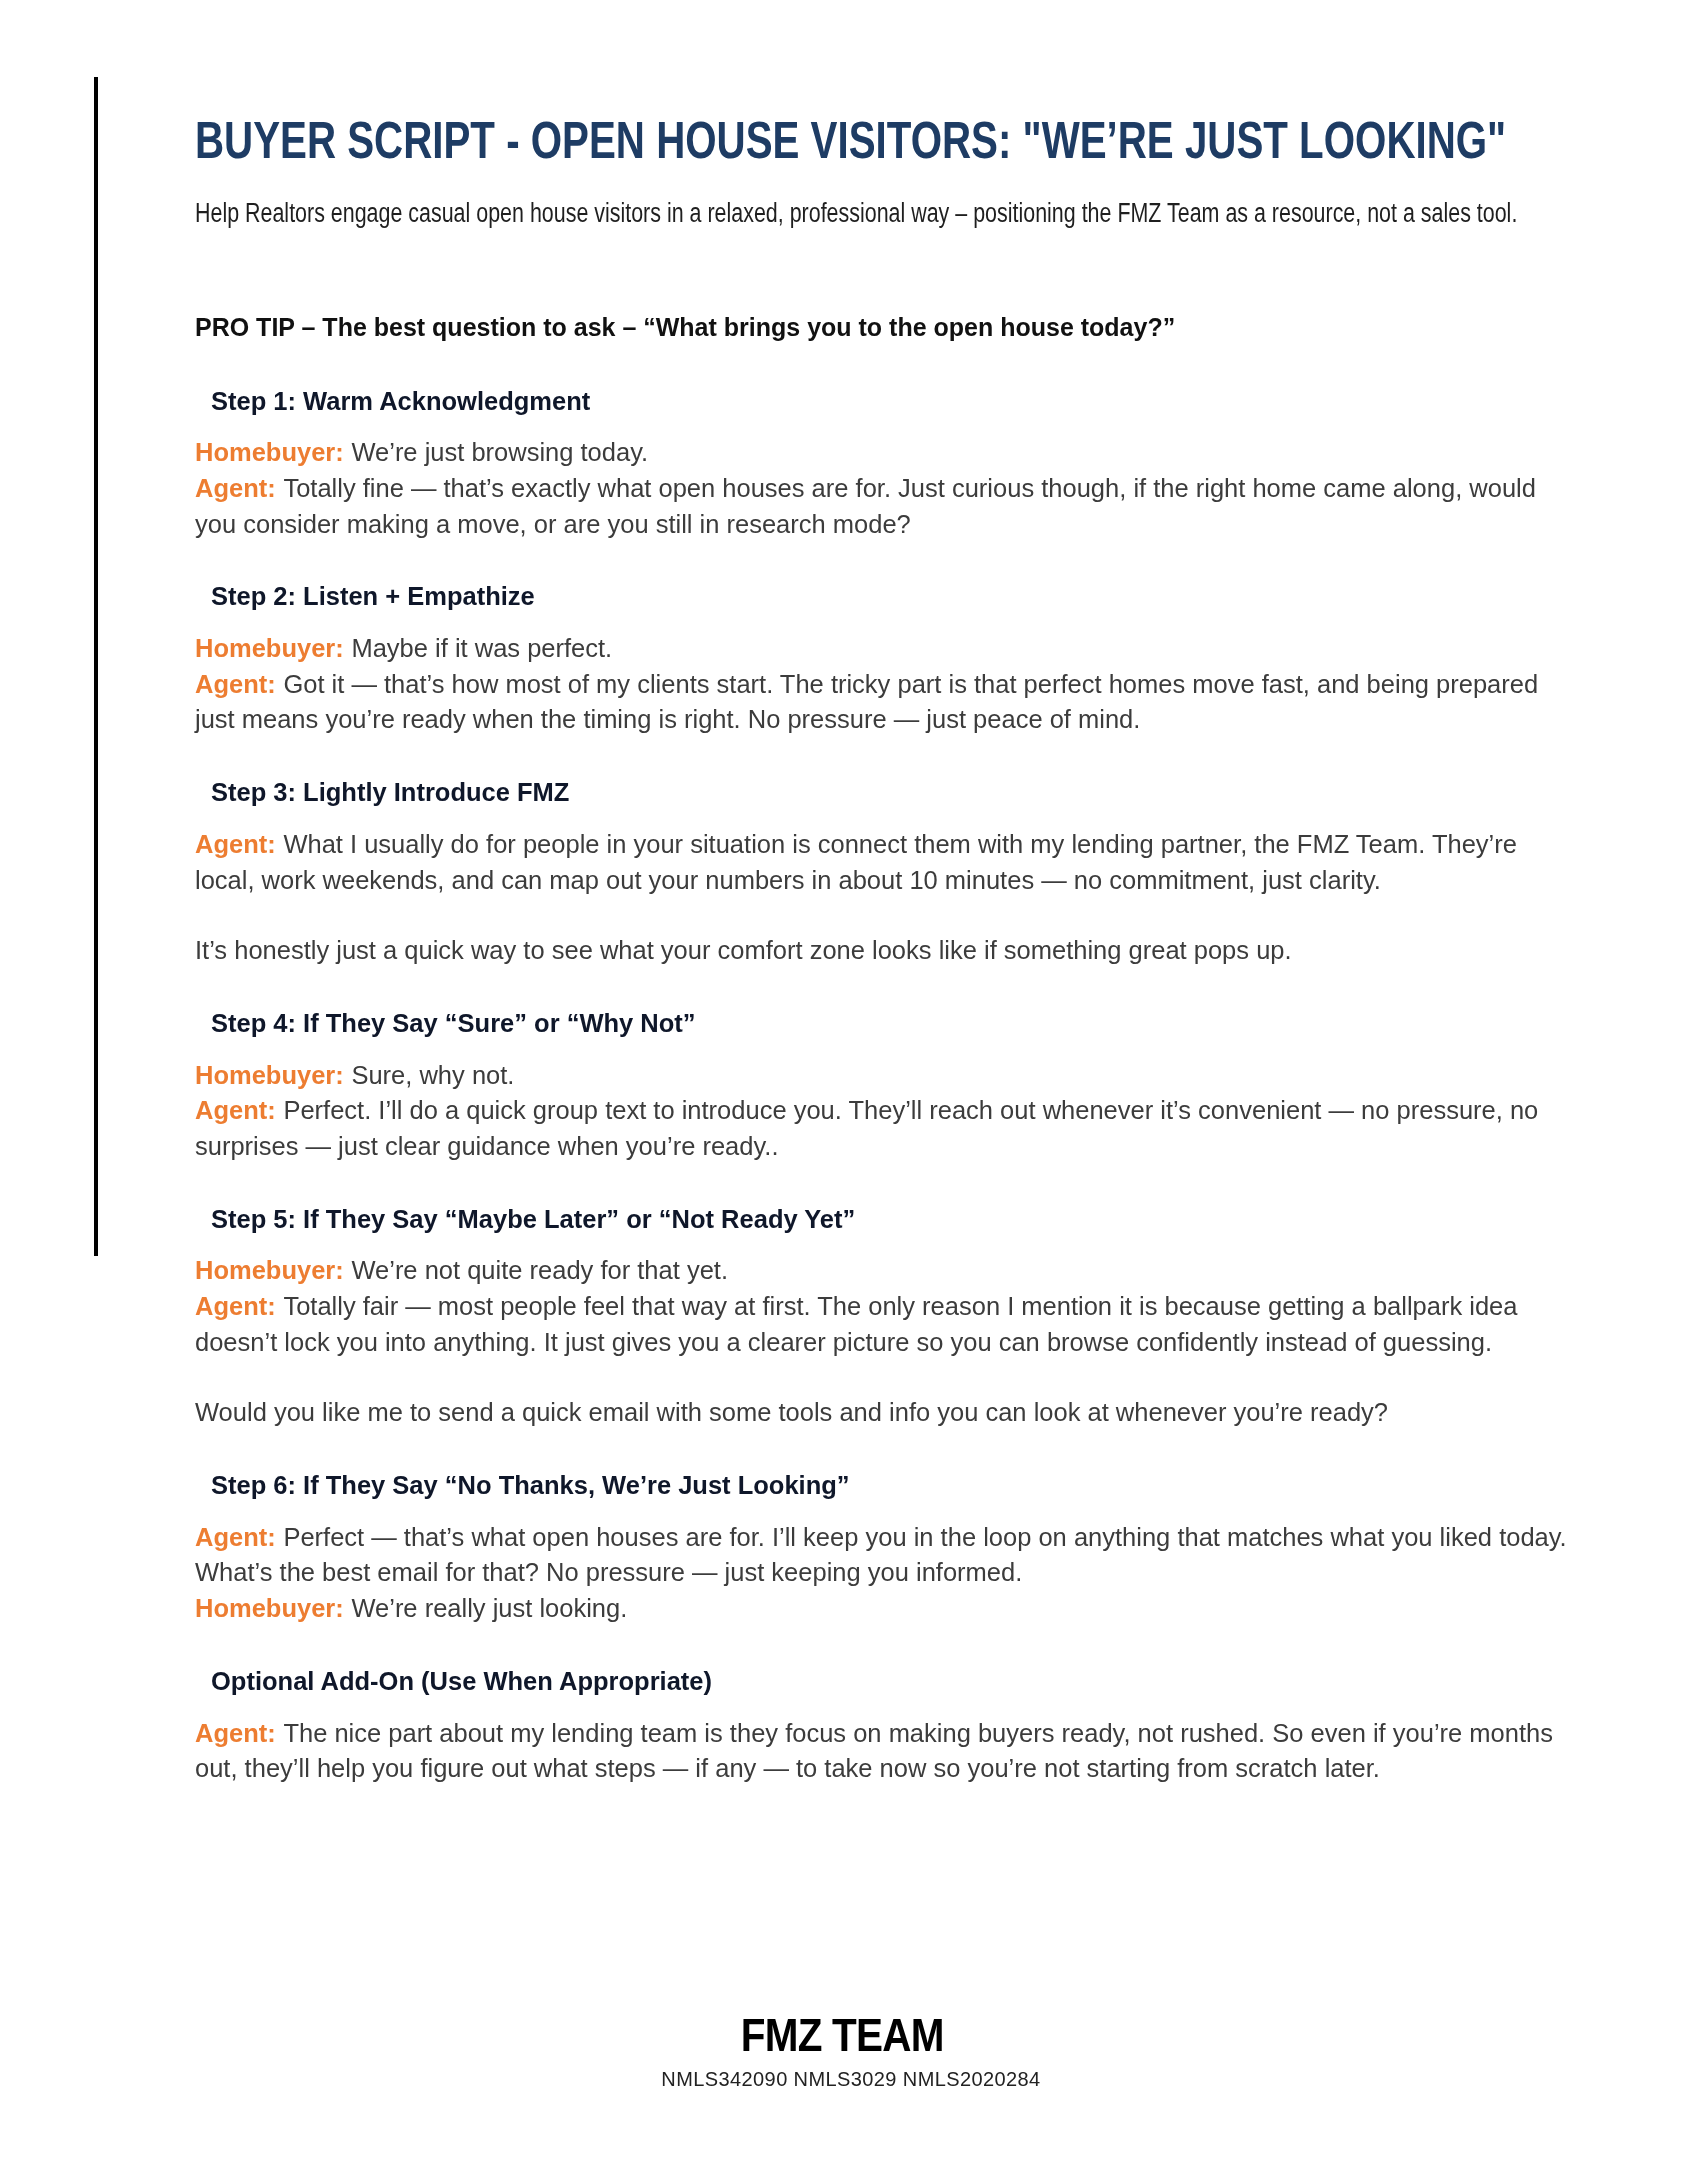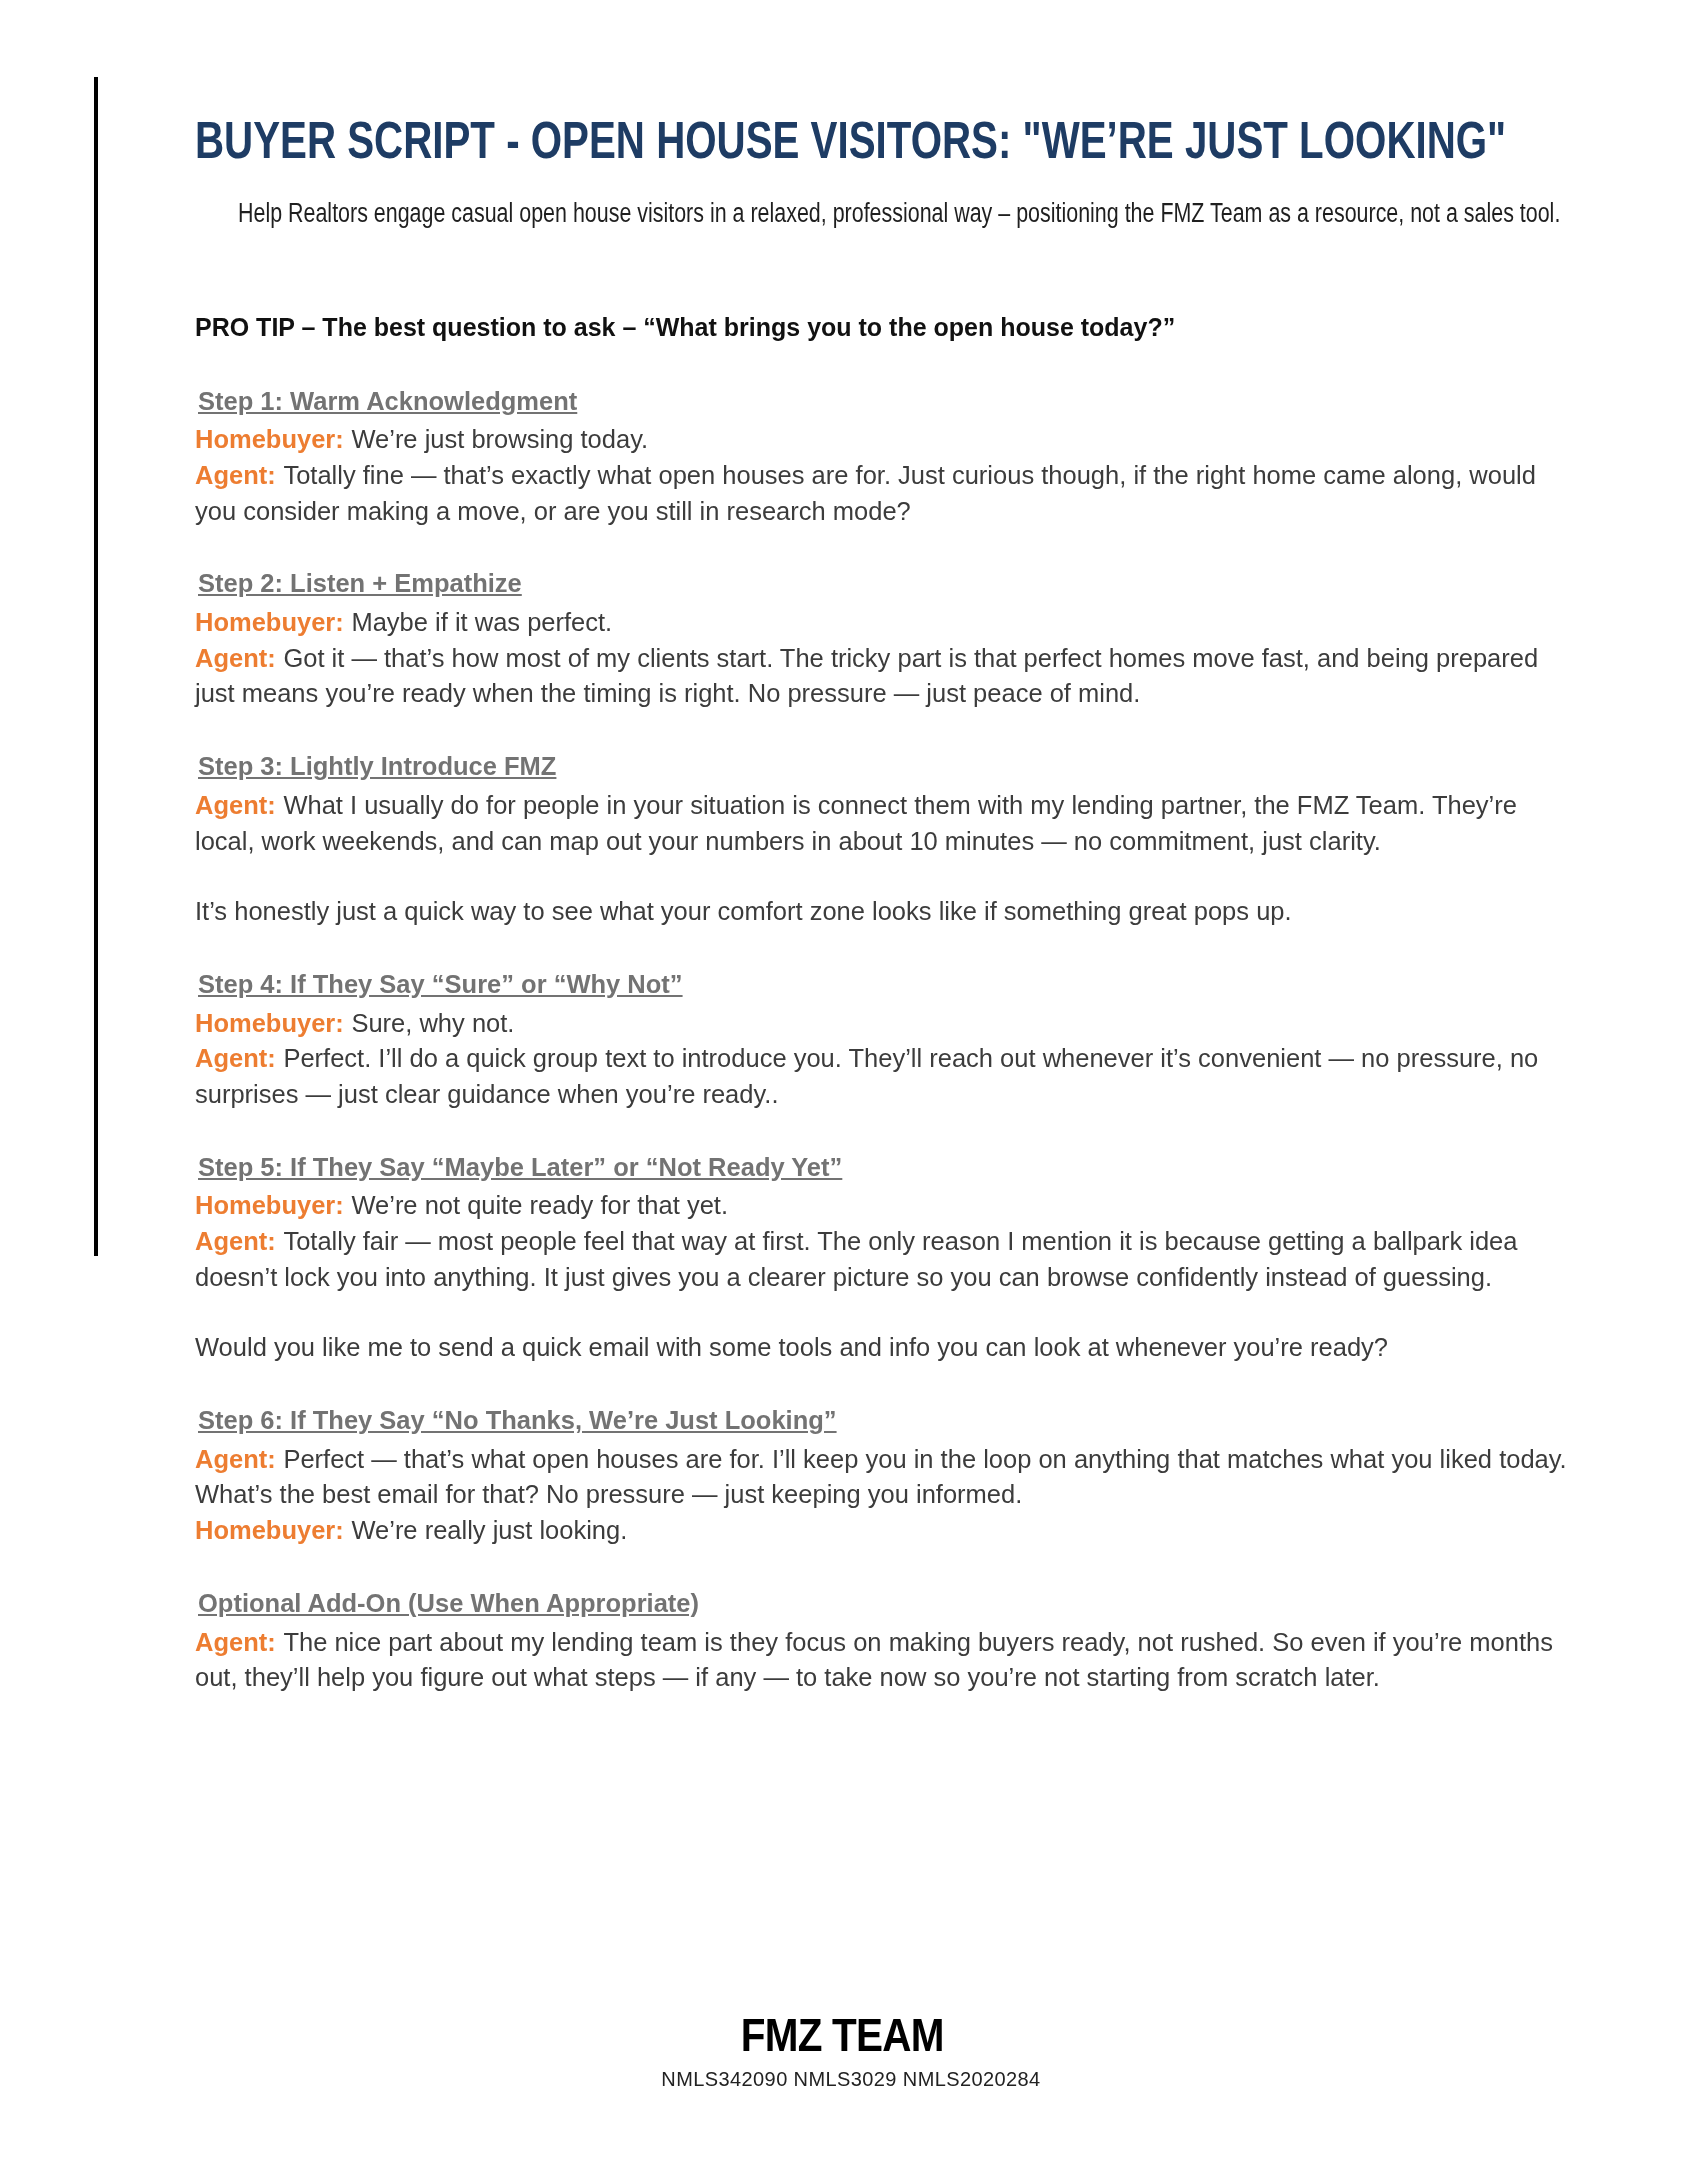--- a/index.html
+++ b/index.html
@@ -44,36 +44,35 @@
   .title-wrap { margin: 0 0 23px 0; }
   .doc-subtitle {
     width: 126%;
     transform: scaleX(0.794);
     transform-origin: left top;
     font-size: 27px;
     line-height: 1.42;
     color: #1f1f1f;
     margin: 0 0 -7px 0;
   }
-  .subtitle-wrap { margin-bottom: 35px; height: 81px; margin-left: 43px; }
+  .subtitle-wrap { margin-bottom: 35px; height: 81px; }
   .pro-tip {
     font-size: 25px;
     font-weight: bold;
     color: #111111;
     margin: 0 0 39px 0;
     line-height: 1.4;
   }
   section.step { margin: 0 0 37px 0; }
   .step-heading {
     font-size: 25.5px;
     font-weight: bold;
-    color: #737373;
-    margin: 3px;
+    color: #0f172a;
+    margin: 16px;
     line-height: 1.4;
-    text-decoration: underline;
   }
   p.para {
     font-size: 25.5px;
     line-height: 1.4;
     color: #3c3c3c;
     margin: 0;
   }
   p.para.spaced { margin-top: 35px; }
   .speaker {
     font-weight: bold;

